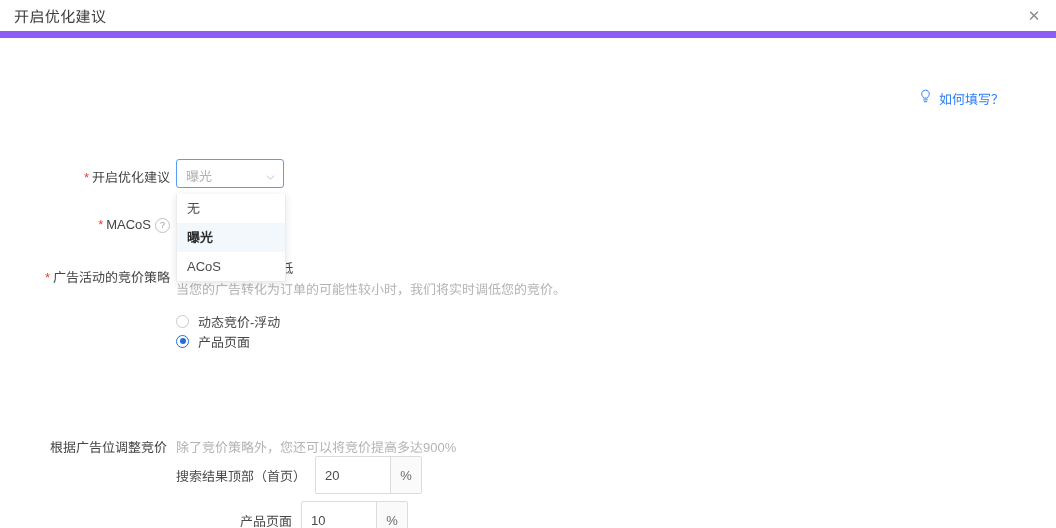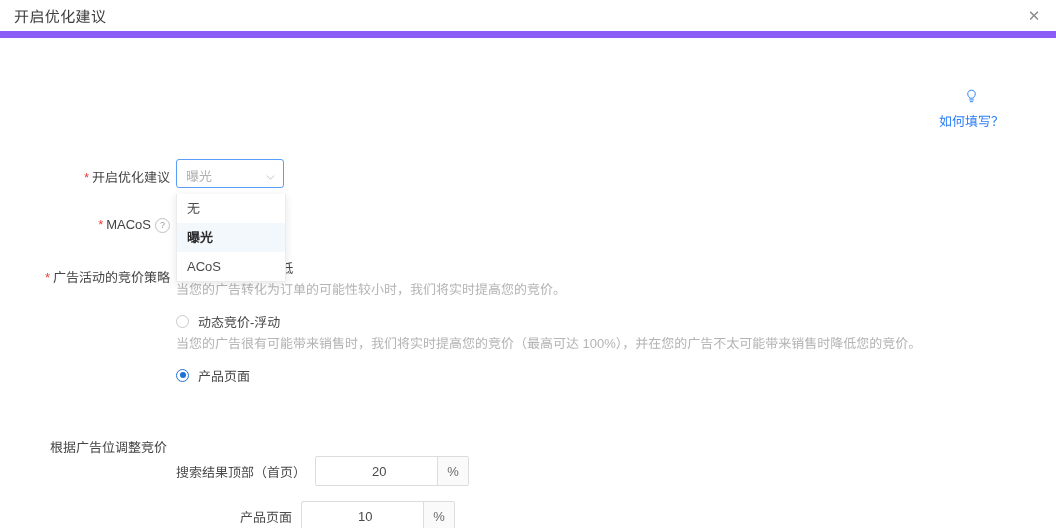--- a/index.html
+++ b/index.html
@@ -59,27 +59,25 @@
     height: 489px;
     background: #fff;
   }
 
   
   .howto-link {
     position: absolute;
     right: 52px;
     top: 50px;
     display: flex;
-    align-items: center;
     gap: 7px;
     color: #2d7ff9;
     font-size: 13px;
     cursor: pointer;
     white-space: nowrap;
-    flex-direction: column;
   }
   .howto-link .bulb-icon {
     width: 13px;
     height: 15px;
     display: inline-block;
     position: relative;
     top: 0px;
   }
 
   
@@ -237,27 +235,26 @@
 
   .placement-name {
     font-size: 13px;
     color: #4a4a4a;
     white-space: nowrap;
     margin-right: 9px;
   }
   .input-wrap {
     display: flex;
     align-items: stretch;
-    height: 30px;
+    height: 38px;
     border: 1px solid #dcdcdc;
     border-radius: 2px;
     background: #fff;
     box-sizing: border-box;
     overflow: hidden;
-    padding-left: 47px;
   }
   .num-input {
     width: 74px;
     border: none;
     outline: none;
     padding: 0 9px;
     font-size: 13px;
     color: #4a4a4a;
     font-family: "Liberation Sans", "DejaVu Sans", sans-serif;
     background: transparent;
@@ -322,41 +319,41 @@
     <span class="req-star">*</span><span>广告活动的竞价策略</span>
   </div>
 
   <div class="radio-group">
 
     <div class="radio-option">
       <div class="radio-row">
         <span class="radio-circle"></span>
         <span class="radio-label">动态竞价-只降低</span>
       </div>
-      <div class="radio-desc">当您的广告转化为订单的可能性较小时，我们将实时提高您的竞价。</div>
+      <div class="radio-desc">当您的广告转化为订单的可能性较小时，我们将实时调低您的竞价。</div>
     </div>
 
     <div class="radio-option">
       <div class="radio-row">
         <span class="radio-circle"></span>
         <span class="radio-label">动态竞价-浮动</span>
       </div>
-      <div class="radio-desc">当您的广告很有可能带来销售时，我们将实时提高您的竞价（最高可达 100%），并在您的广告不太可能带来销售时降低您的竞价。</div>
     </div>
 
     <div class="radio-option">
       <div class="radio-row">
         <span class="radio-circle checked"></span>
         <span class="radio-label">产品页面</span>
       </div>
     </div>
 
   </div>
 
   <div class="form-label" id="row-placement-label">根据广告位调整竞价</div>
+  <div class="placement-note">除了竞价策略外，您还可以将竞价提高多达900%</div>
 
   <div class="placement-row" id="placement-row-1">
     <span class="placement-name">搜索结果顶部（首页）</span>
     <span class="input-wrap">
       <input class="num-input" type="text" value="20" style="">
       <span class="input-addon">%</span>
     </span>
   </div>
 
   <div class="placement-row" id="placement-row-2">

